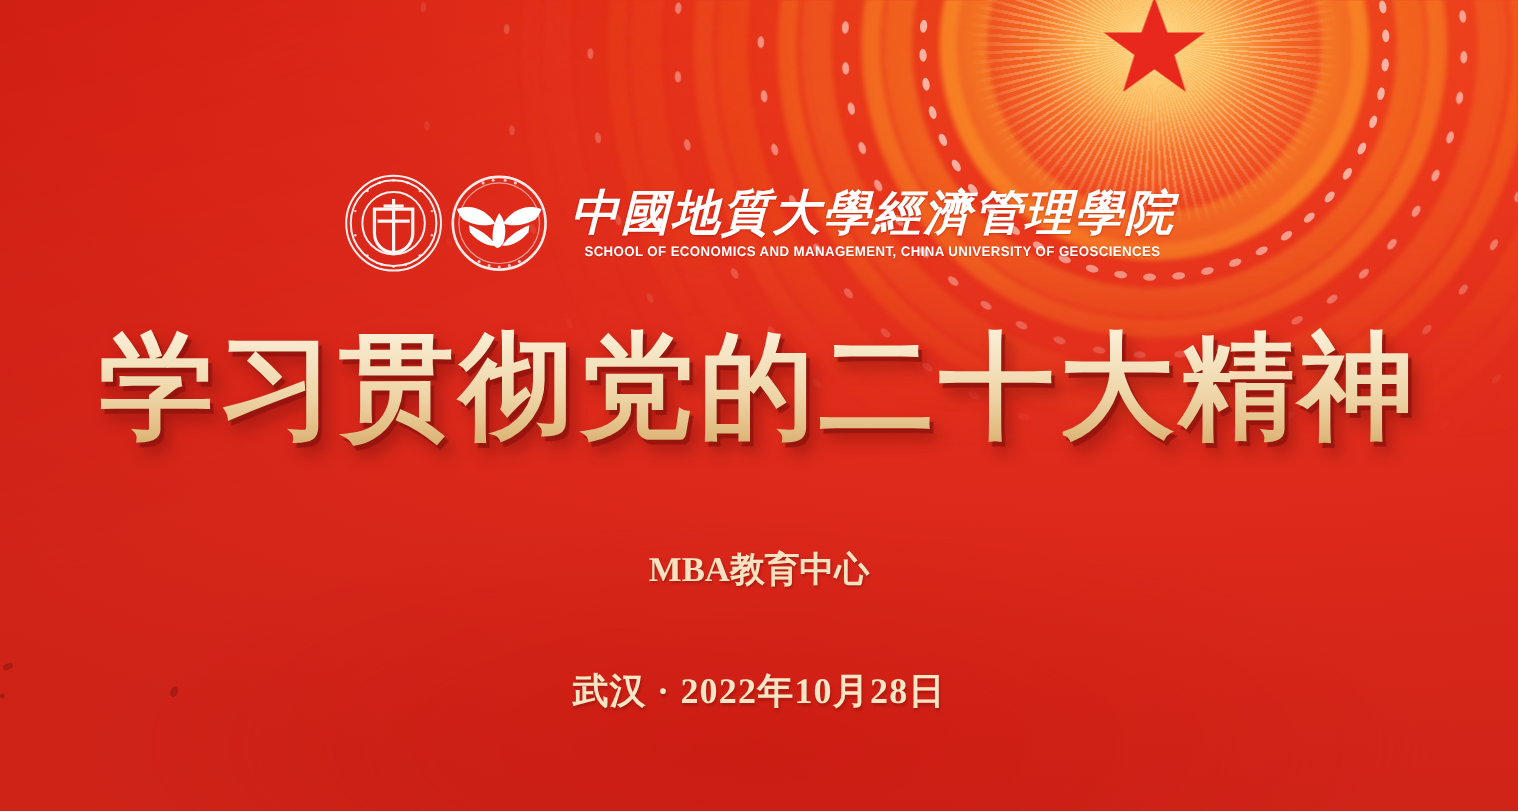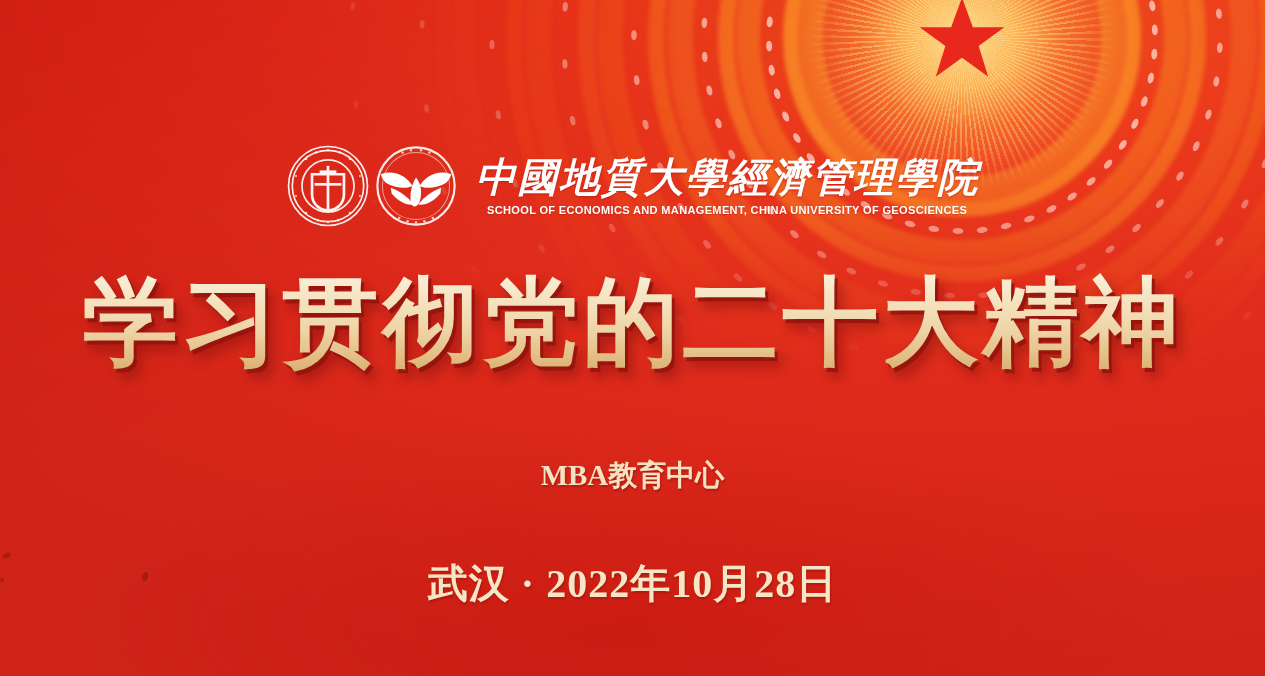--- a/index.html
+++ b/index.html
@@ -141,21 +141,21 @@
 
   
   .title-wrap {
     position: absolute;
     left: 0; right: 0;
     top: 272px;
     text-align: center;
   }
   .main-title {
     display: inline-block;
-    font-family: Liberation Serif, serif;
+    font-family: Liberation Sans, sans-serif;
     font-weight: 700;
     font-size: 96px;
     line-height: 1.06;
     letter-spacing: 4px;
     white-space: nowrap;
     background-image: linear-gradient(180deg,
       #fbf0da 0%,
       #f5e3c0 28%,
       #efd6a9 55%,
       #e4c189 80%,
@@ -190,21 +190,21 @@
 
   
   .date-line {
     position: absolute;
     left: 0; right: 0;
     top: 556px;
     text-align: center;
     font-family: "Liberation Serif", "DejaVu Serif", serif;
     font-weight: 700;
     color: #f6e6c6;
-    font-size: 40px;
+    font-size: 30px;
     letter-spacing: 1px;
     text-shadow: 1px 2px 2px rgba(140,20,12,.5);
   }
 </style>
 </head>
 <body>
 
 <div id="slide">
 
   <div class="bg-base"></div>

